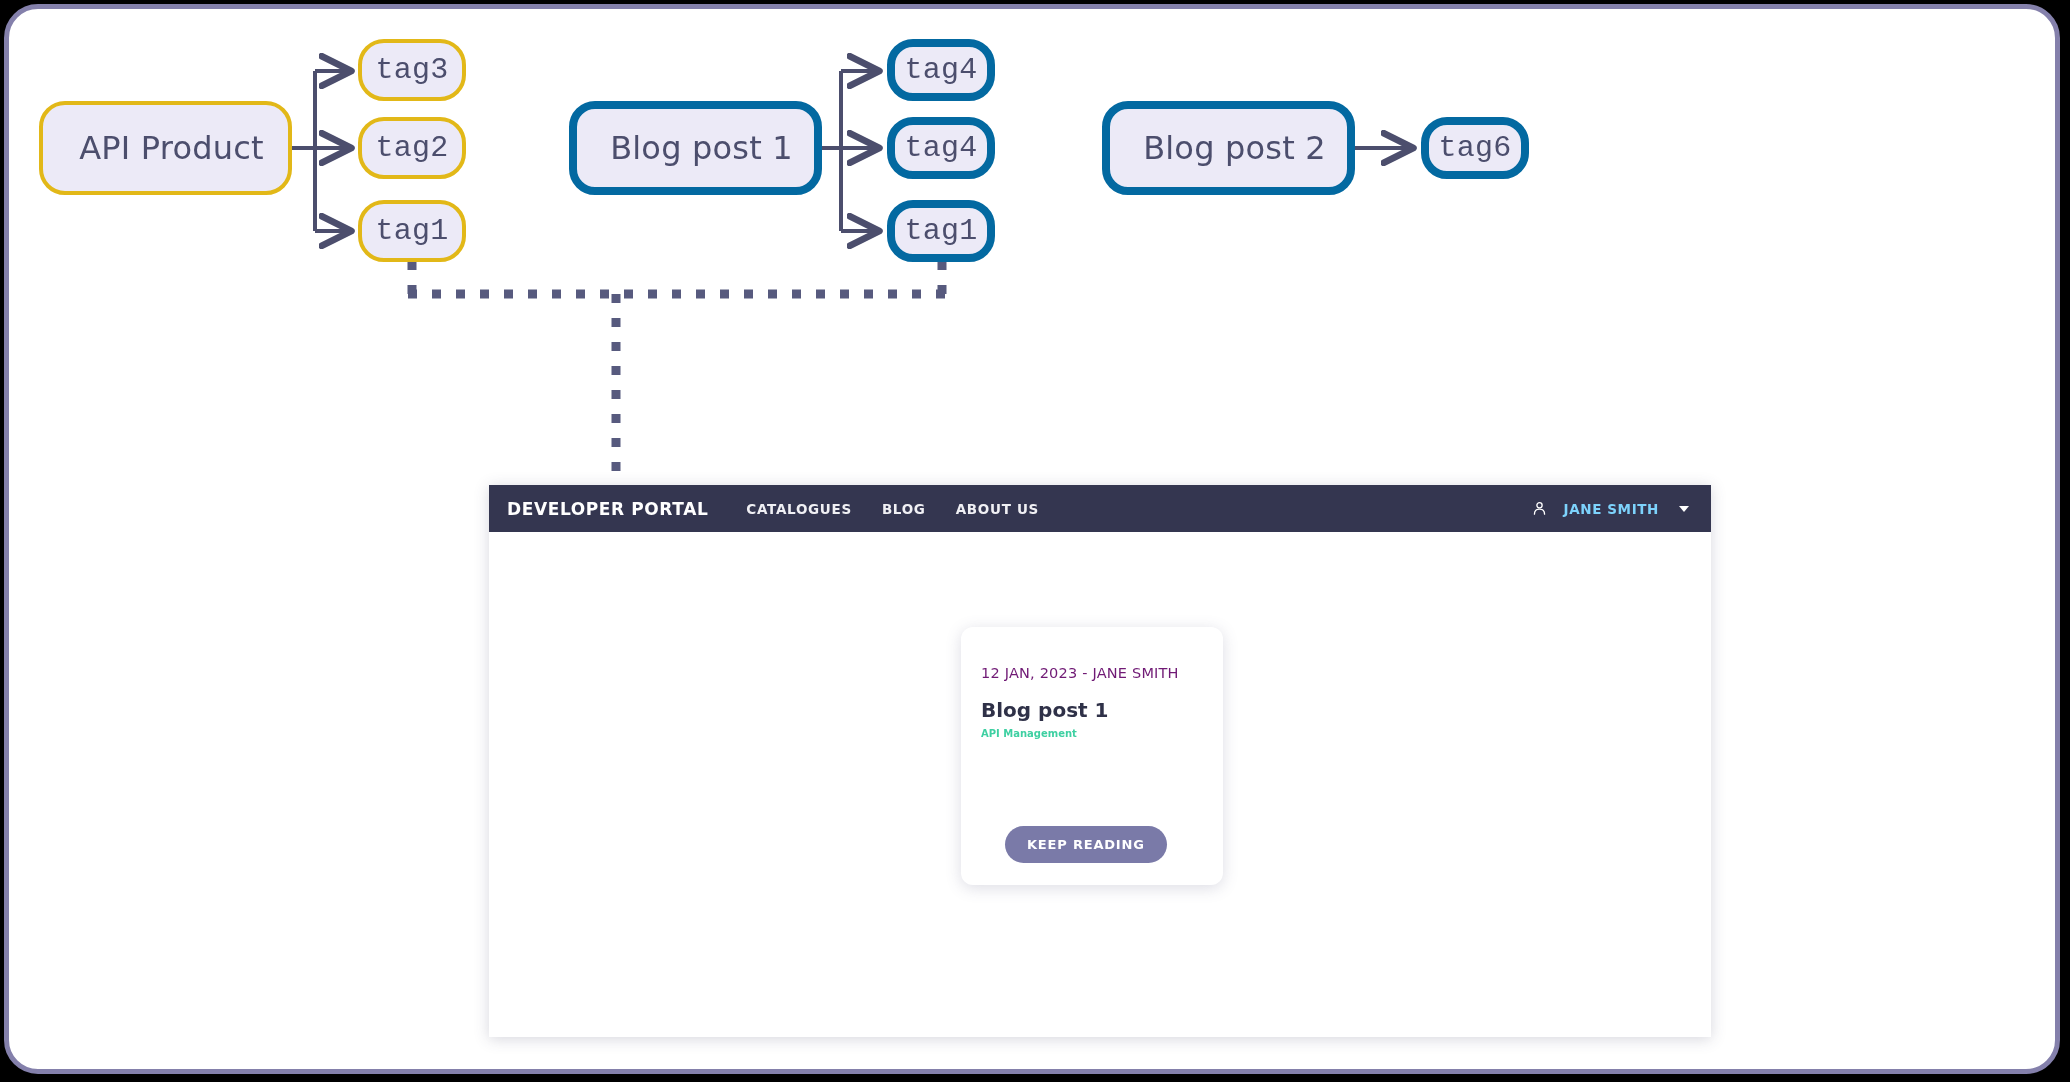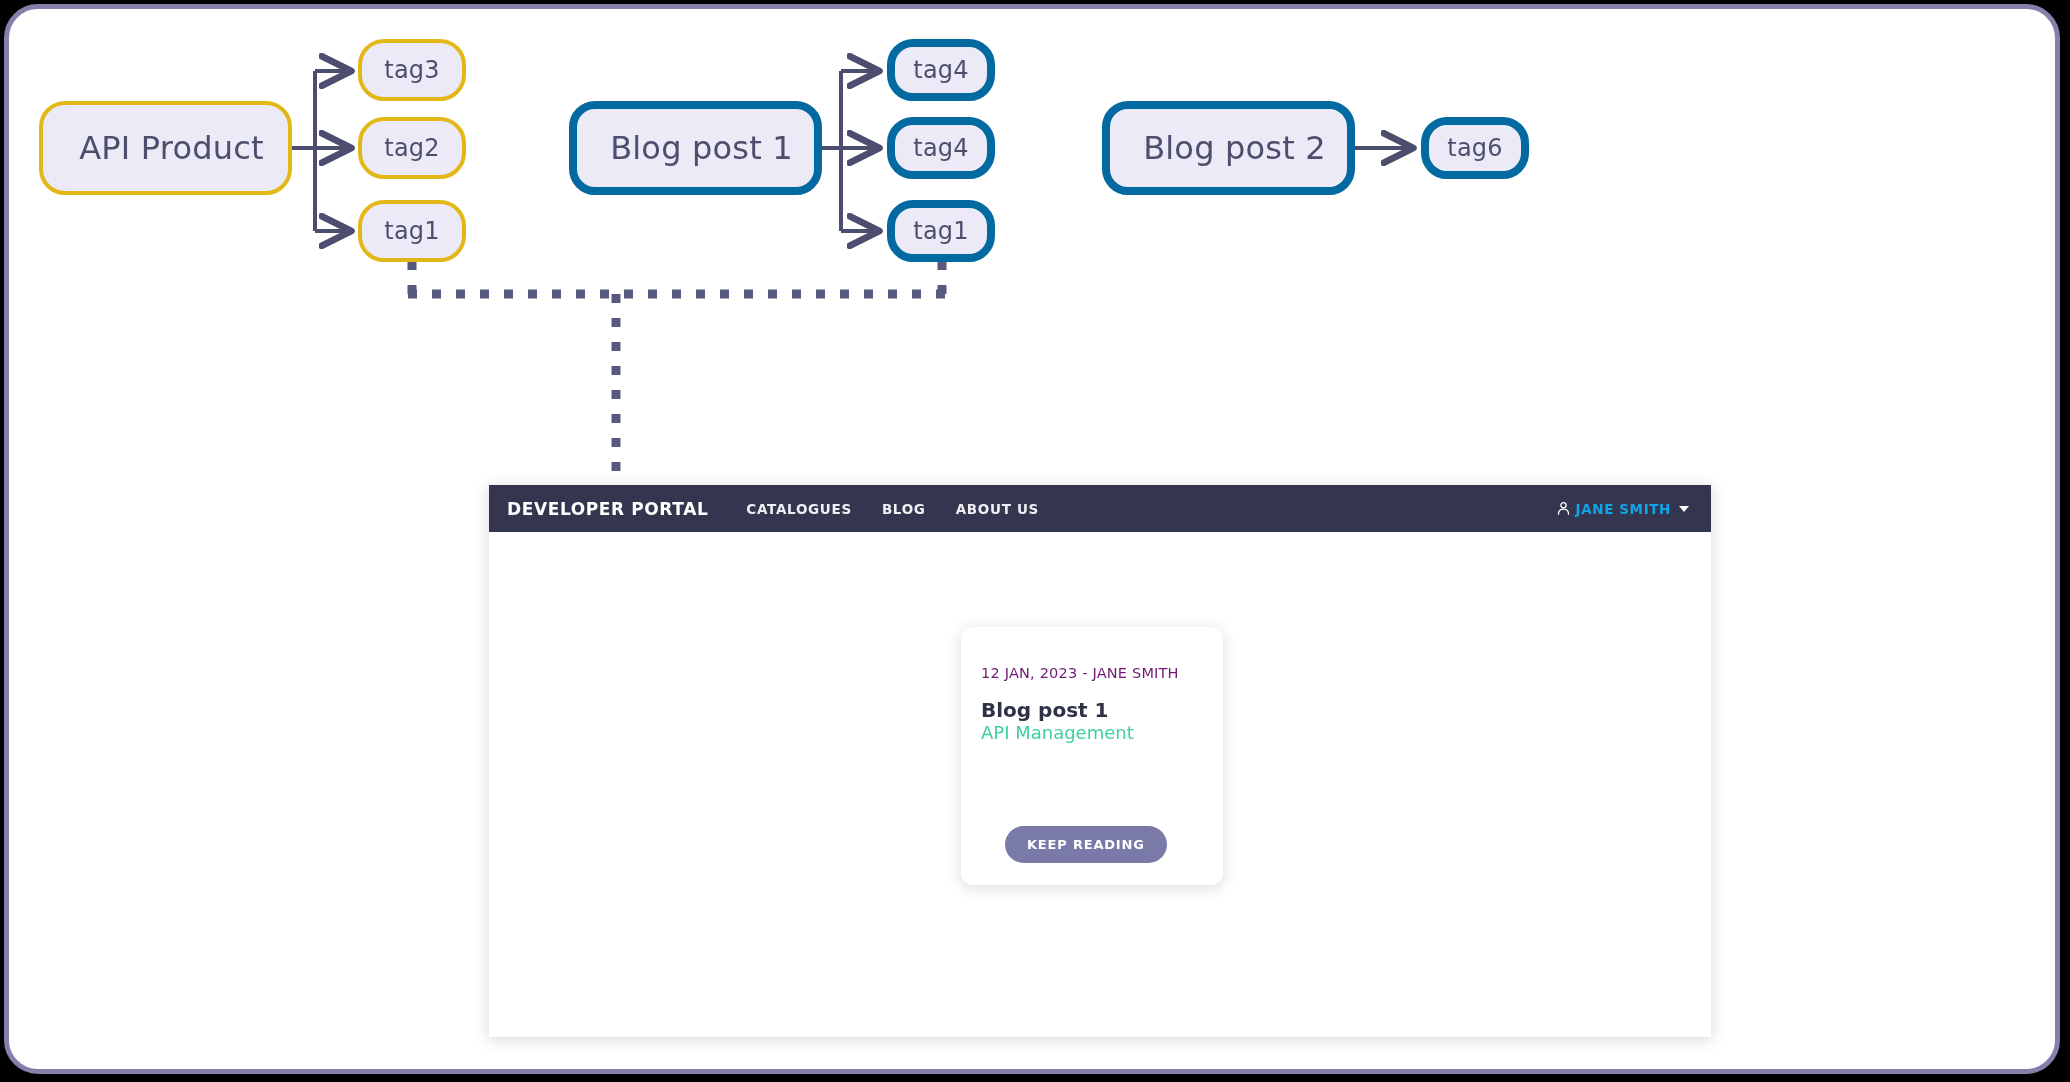--- a/index.html
+++ b/index.html
@@ -47,21 +47,22 @@
     font-family: "DejaVu Sans", sans-serif;
     letter-spacing: .2px;
   }
   .node.big {
     border-radius: 26px;
     font-size: 32px;
     padding-left: 12px;
   }
   .node.tag {
     border-radius: 26px;
-    font-size: 24px;
+    font-size: 30px;
+    font-family: Liberation Mono, monospace;
   }
   .gold   { border: 4px solid #e2b818; }
   .teal   { border: 8px solid #0369a1; }
 
   
   #edges, #dots {
     position: absolute;
     left: 0; top: 0;
     width: 2056px;
     height: 1070px;
@@ -99,24 +100,25 @@
     font-size: 13.5px;
     font-weight: bold;
     letter-spacing: .7px;
     margin-right: 30px;
     font-family: "DejaVu Sans", sans-serif;
   }
   #user-menu {
     margin-left: auto;
     display: flex;
     align-items: center;
-    color: #0ea5e9;
+    color: #7dd3fc;
     font-size: 13.5px;
     font-weight: bold;
     letter-spacing: .6px;
+    gap: 12px;
   }
   #user-menu .caret {
     margin-left: 8px;
     width: 0; height: 0;
     border-left: 5px solid transparent;
     border-right: 5px solid transparent;
     border-top: 6px solid #ffffff;
   }
 
   #portal-body {
@@ -154,21 +156,22 @@
   }
   #card-title {
     margin-top: 17px;
     color: #2f3148;
     font-size: 20px;
     font-weight: bold;
   }
   #card-tag {
     margin-top: 4px;
     color: #3ed0a2;
-    font-size: 18px;
+    font-size: 10px;
+    font-weight: bold;
   }
   #keep-reading {
     position: absolute;
     left: 44px;
     bottom: 22px;
     background: #7a7aa8;
     color: #ffffff;
     border: none;
     border-radius: 19px;
     padding: 11px 22px;

